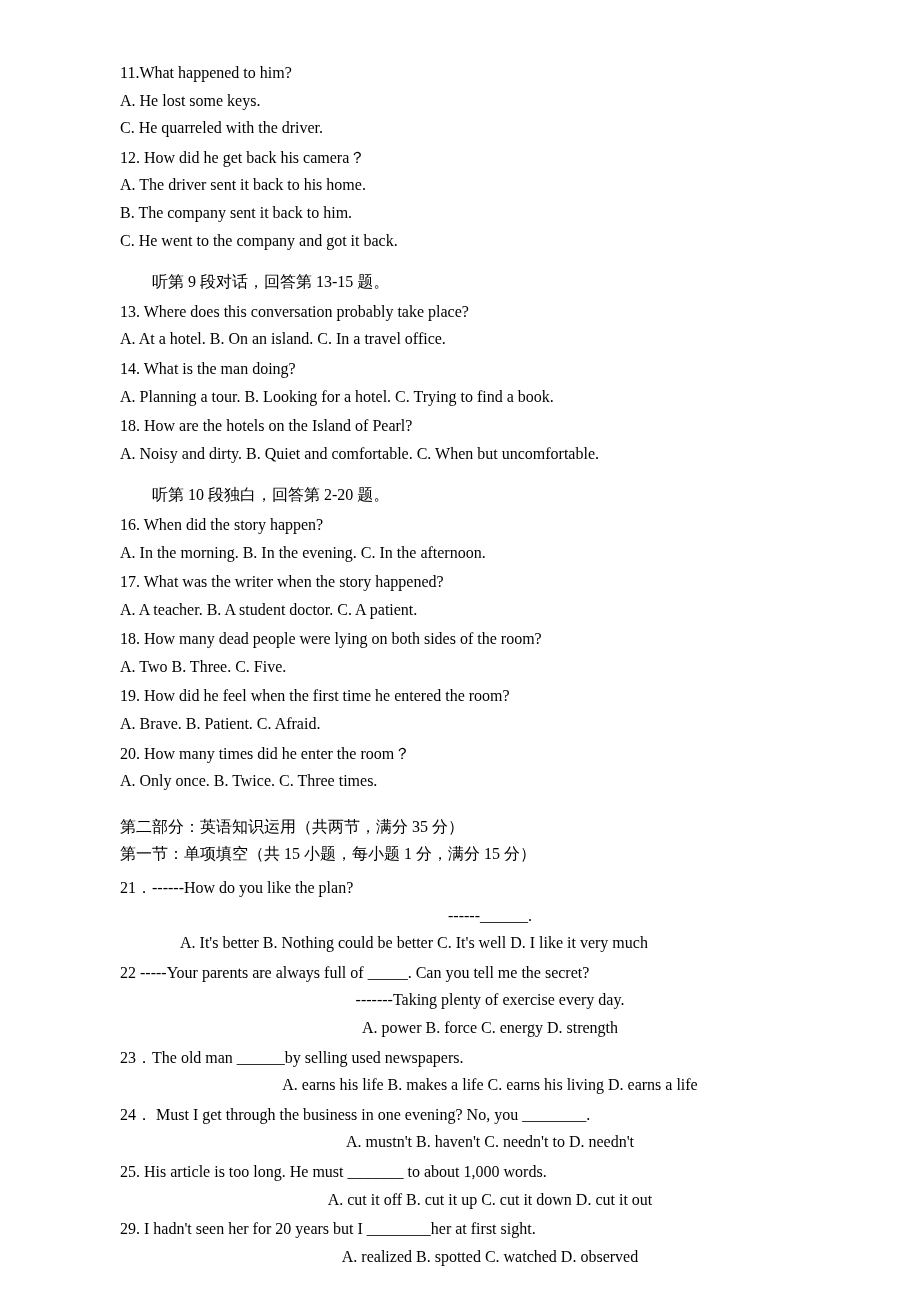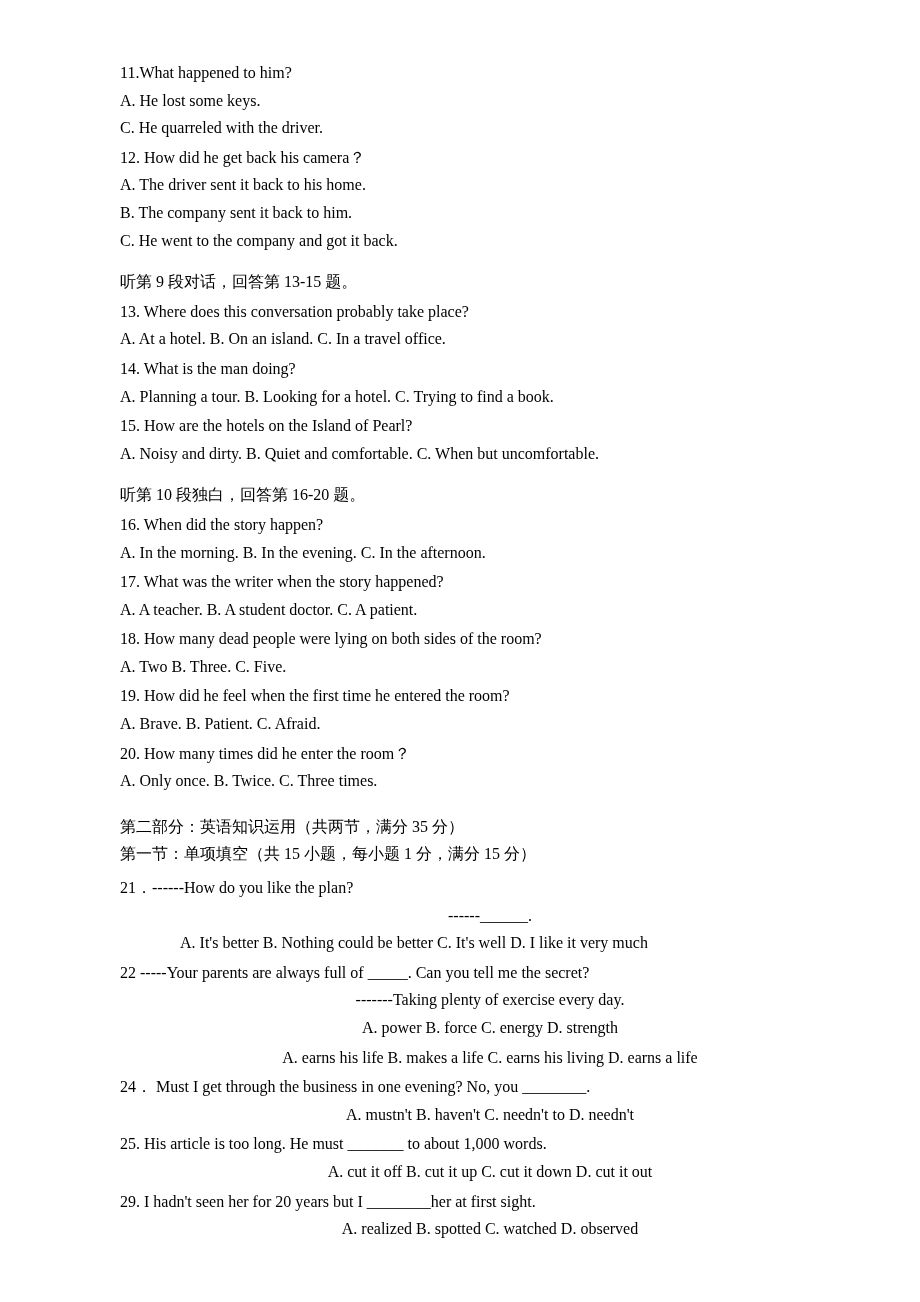--- a/index.html
+++ b/index.html
@@ -16,20 +16,21 @@
       min-height: 1302px;
       padding: 60px 100px 60px 120px;
       line-height: 1.6;
     }
     .question-block {
       margin-bottom: 4px;
     }
     .section-header {
       margin-top: 16px;
       margin-bottom: 4px;
+      margin-left: 32px;
     }
     .indent {
       padding-left: 40px;
       text-align: center;
     }
     .indent2 {
       padding-left: 60px;
     }
     p {
       margin-bottom: 2px;
@@ -61,26 +62,26 @@
     <p>13. Where does this conversation probably take place?</p>
     <p>A. At a hotel.        B. On an island.    C. In a travel office.</p>
   </div>
 
   <div class="question-block">
     <p>14. What is the man doing?</p>
     <p>A. Planning a tour.        B. Looking for a hotel.        C. Trying to find a book.</p>
   </div>
 
   <div class="question-block">
-    <p>15. How are the hotels on the Island of Pearl?</p>
+    <p>18. How are the hotels on the Island of Pearl?</p>
     <p>A. Noisy and dirty.        B. Quiet and comfortable.        C. When but uncomfortable.</p>
   </div>
 
   <div class="section-header">
-    <p>听第 10 段独白，回答第 16-20 题。</p>
+    <p>听第 10 段独白，回答第 2-20 题。</p>
   </div>
 
   <div class="question-block">
     <p>16. When did the story happen?</p>
     <p>A. In the morning.        B. In the evening.        C. In the afternoon.</p>
   </div>
 
   <div class="question-block">
     <p>17. What was the writer when the story happened?</p>
     <p>A. A teacher.        B. A student doctor.        C. A patient.</p>
@@ -112,20 +113,21 @@
     <p class="indent2">A. It's better        B. Nothing could be better        C. It's well            D. I like it very much</p>
   </div>
 
   <div class="question-block">
     <p>22    -----Your parents are always full of _____.  Can you tell me the secret?</p>
     <p class="indent">-------Taking plenty of exercise every day.</p>
     <p class="indent">A. power            B. force      C. energy       D. strength</p>
   </div>
 
   <div class="question-block">
+    <p>23．The old man ______by selling used newspapers.</p>
     <p class="indent">A. earns his life       B. makes a life       C. earns his living           D. earns a life</p>
   </div>
 
   <div class="question-block">
     <p>24．  Must I get through the business in one evening?   No, you ________.</p>
     <p class="indent">A. mustn't                    B. haven't                C. needn't to           D. needn't</p>
   </div>
 
   <div class="question-block">
     <p>25. His article is too long. He must _______ to about 1,000 words.</p>

